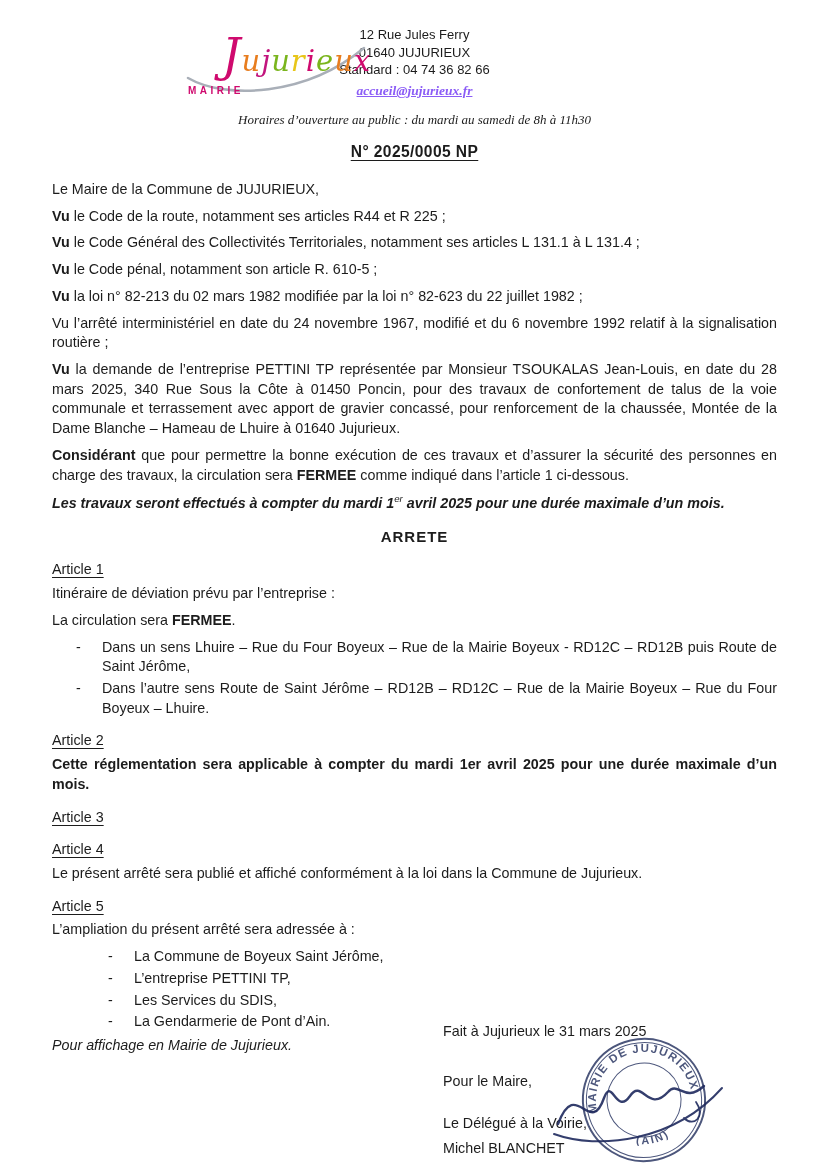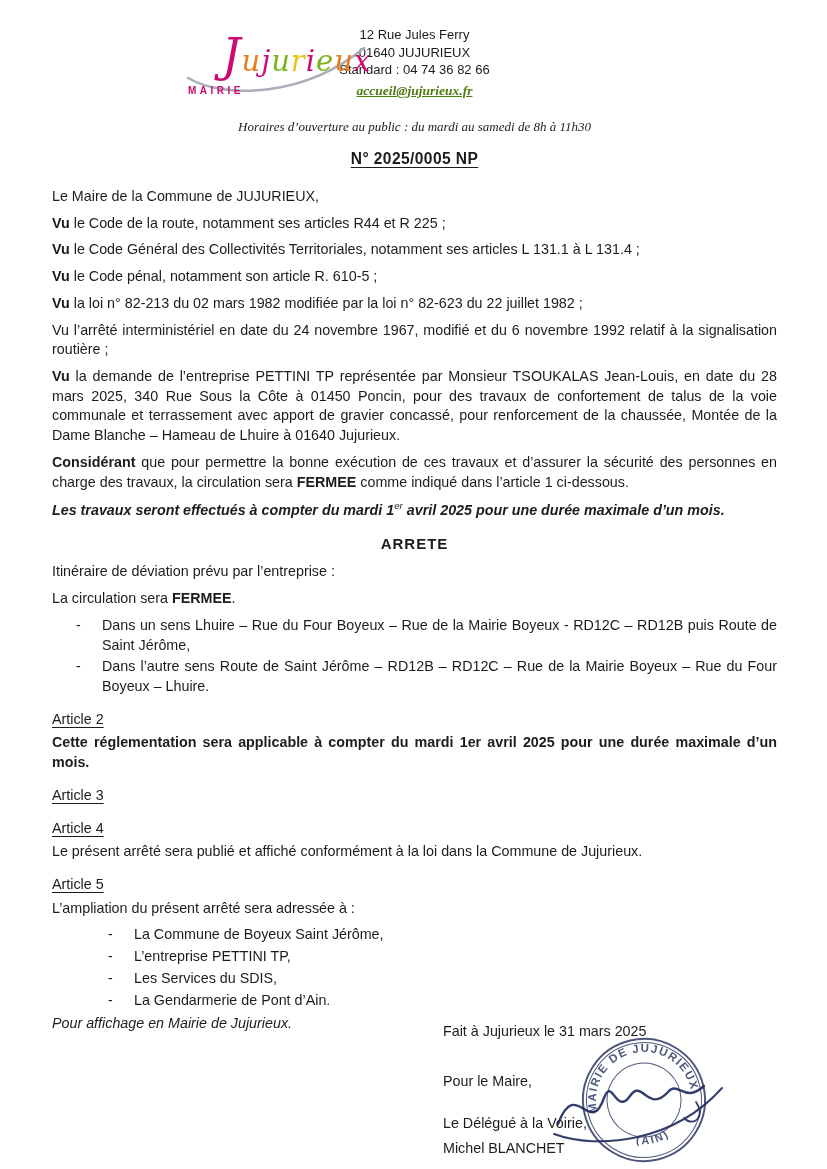--- a/index.html
+++ b/index.html
@@ -27,25 +27,25 @@
   }
   .logo-script {
     position: absolute; left: 44px; top: -6px;
     font-family: "DejaVu Serif", serif; font-style: italic;
     font-size: 29px; letter-spacing: 1px; white-space: nowrap;
   }
   .logo-script span:first-child { font-size: 46px; }
   .contact { font-size: 13px; line-height: 1.35; padding-top: 6px; }
   .email-row { margin-top: 2px; }
   .email-row a {
-    color: #4d7c0f; font-family: "Liberation Serif", serif; font-style: italic;
+    color: #8b5cf6; font-family: "Liberation Serif", serif; font-style: italic;
     font-weight: bold; font-size: 13.5px; text-decoration: underline; cursor: pointer;
   }
   .hours {
-    margin-top: 18px; font-family: "Liberation Serif", serif;
+    margin-top: 11px; font-family: "Liberation Serif", serif;
     font-style: italic; font-size: 13px;
   }
 
   
   .title-block { text-align: center; margin-top: 12px; }
   .title-line {
     font-weight: bold; font-size: 15.6px; letter-spacing: .4px;
     text-decoration: underline; text-underline-offset: 3px; line-height: 1.45;
   }
 
@@ -118,20 +118,21 @@
     <p class="para"><span style="font-weight: 700;">Vu</span><span> la loi n° 82-213 du 02 mars 1982 modifiée par la loi n° 82-623 du 22 juillet 1982 ;</span></p>
     <p class="para"><span>Vu l’arrêté interministériel en date du 24 novembre 1967, modifié et du 6 novembre 1992 relatif à la signalisation routière ;</span></p>
     <p class="para"><span style="font-weight: 700;">Vu</span><span> la demande de l’entreprise PETTINI TP représentée par Monsieur TSOUKALAS Jean-Louis, en date du 28 mars 2025, 340 Rue Sous la Côte à 01450 Poncin, pour des travaux de confortement de talus de la voie communale et terrassement avec apport de gravier concassé, pour renforcement de la chaussée, Montée de la Dame Blanche – Hameau de Lhuire à 01640 Jujurieux.</span></p>
     <p class="para"><span style="font-weight: 700;">Considérant</span><span> que pour permettre la bonne exécution de ces travaux et d’assurer la sécurité des personnes en charge des travaux, la circulation sera </span><span style="font-weight: 700;">FERMEE</span><span> comme indiqué dans l’article 1 ci-dessous.</span></p>
     <p class="para"><span style="font-weight: 700; font-style: italic;">Les travaux seront effectués à compter du mardi 1</span><sup style="font-weight: 400; font-style: italic;">er</sup><span style="font-weight: 700; font-style: italic;"> avril 2025 pour une durée maximale d’un mois.</span></p>
   </section>
 
   <div class="arrete-heading">ARRETE</div>
 
   <section>
+    <div class="art-heading">Article 1</div>
     <p class="para"><span>Itinéraire de déviation prévu par l’entreprise :</span></p>
     <p class="para"><span>La circulation sera </span><span style="font-weight: 700;">FERMEE</span><span>.</span></p>
     <div class="bullet">
       <span class="dash">-</span>
       <span class="bt"><span>Dans un sens Lhuire – Rue du Four Boyeux – Rue de la Mairie Boyeux - RD12C – RD12B puis Route de Saint Jérôme,</span></span>
     </div>
     <div class="bullet">
       <span class="dash">-</span>
       <span class="bt"><span>Dans l’autre sens Route de Saint Jérôme – RD12B – RD12C – Rue de la Mairie Boyeux – Rue du Four Boyeux – Lhuire.</span></span>
     </div>

